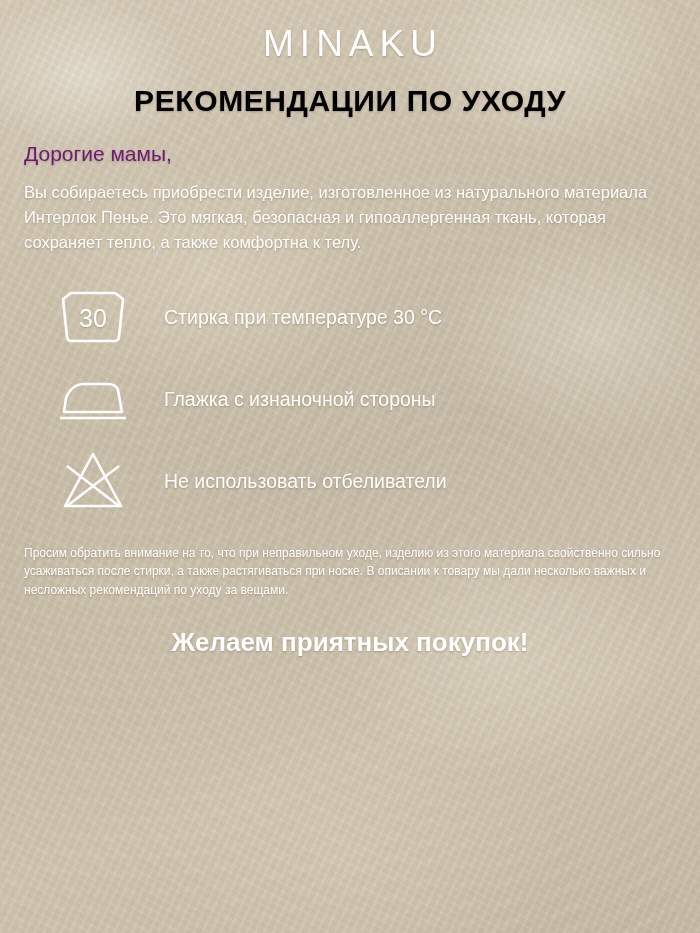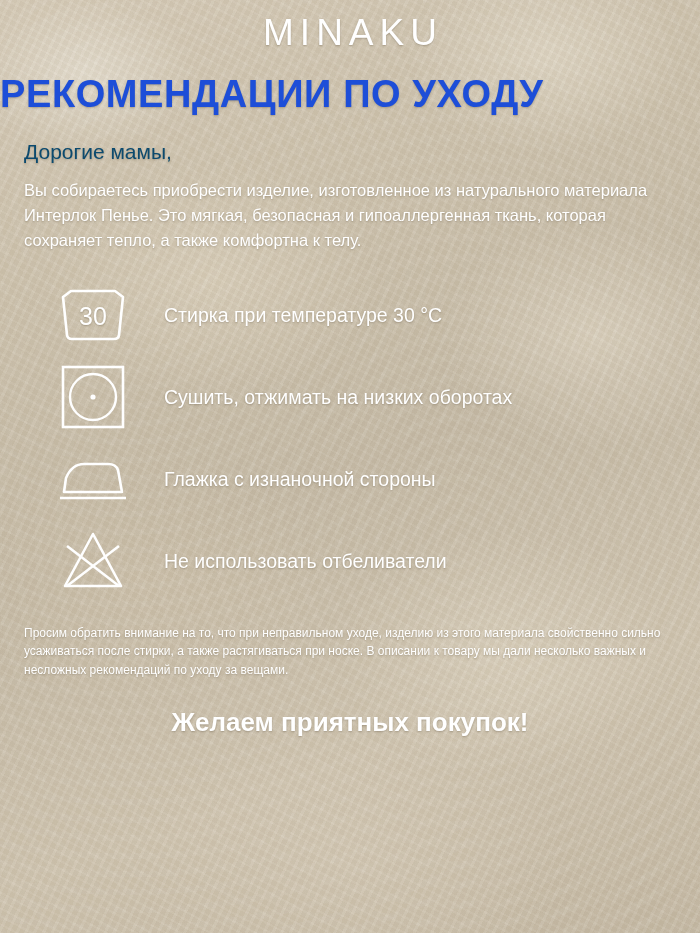--- a/index.html
+++ b/index.html
@@ -49,51 +49,52 @@
   #content {
     position: absolute;
     inset: 0;
     color: #ffffff;
     text-shadow: 0 1px 2px rgba(90,78,58,0.35);
   }
 
   
   .brand {
     text-align: center;
-    padding-top: 14px;
+    padding-top: 25px;
   }
   .brand-name {
     font-size: 37px;
     letter-spacing: 6px;
     font-weight: 400;
     color: #ffffff;
     line-height: 1;
     margin-left: 6px;
   }
   .brand-sub {
     margin-top: 14px;
     font-size: 15px;
     letter-spacing: 10px;
     color: #f6f2ea;
     margin-left: 10px;
   }
 
   .title {
-    font-size: 38px;
+    text-align: center;
+    font-size: 30px;
     font-weight: 700;
     letter-spacing: 0.6px;
     margin-top: 22px;
-    color: #1d4ed8;
+    color: #000000;
   }
 
   .greeting {
     margin: 24px 0 0 24px;
     font-size: 21px;
     font-weight: 400;
-    color: #0c4a6e;
+    color: #701a75;
   }
 
   .intro {
     margin: 14px 24px 0 24px;
     font-size: 16.5px;
     line-height: 1.5;
     font-weight: 400;
     color: #ffffff;
     max-width: 640px;
   }
@@ -166,30 +167,20 @@
     <li class="care-row">
       <span class="care-icon">
         <svg width="72" height="56" viewBox="0 0 72 56">
           <path d="M6 10 L14 4 L58 4 L66 10 L62 48 Q61.5 52 57 52 L15 52 Q10.5 52 10 48 Z" fill="none" stroke="#ffffff" stroke-width="2.6" stroke-linejoin="round"></path>
           <text x="36" y="38" text-anchor="middle" font-family="'Liberation Sans', sans-serif" font-size="25" fill="#ffffff">30</text>
         </svg>
       </span>
       <span class="care-label">Стирка при температуре 30 °С</span>
     </li>
 
-    <li class="care-row">
-      <span class="care-icon">
-        <svg width="66" height="66" viewBox="0 0 66 66">
-          <rect x="3" y="3" width="60" height="60" fill="none" stroke="#ffffff" stroke-width="2.6"></rect>
-          <circle cx="33" cy="33" r="23" fill="none" stroke="#ffffff" stroke-width="2.4"></circle>
-          <circle cx="33" cy="33" r="2.6" fill="#ffffff"></circle>
-        </svg>
-      </span>
-      <span class="care-label">Сушить, отжимать на низких оборотах</span>
-    </li>
 
     <li class="care-row">
       <span class="care-icon">
         <svg width="74" height="46" viewBox="0 0 74 46">
           <path d="M8 36 L66 36 L62 14 Q60 8 52 8 L28 8 Q16 8 10 22 Z" fill="none" stroke="#ffffff" stroke-width="2.6" stroke-linejoin="round"></path>
           <line x1="4" y1="42" x2="70" y2="42" stroke="#ffffff" stroke-width="2.6"></line>
         </svg>
       </span>
       <span class="care-label">Глажка с изнаночной стороны</span>
     </li>

